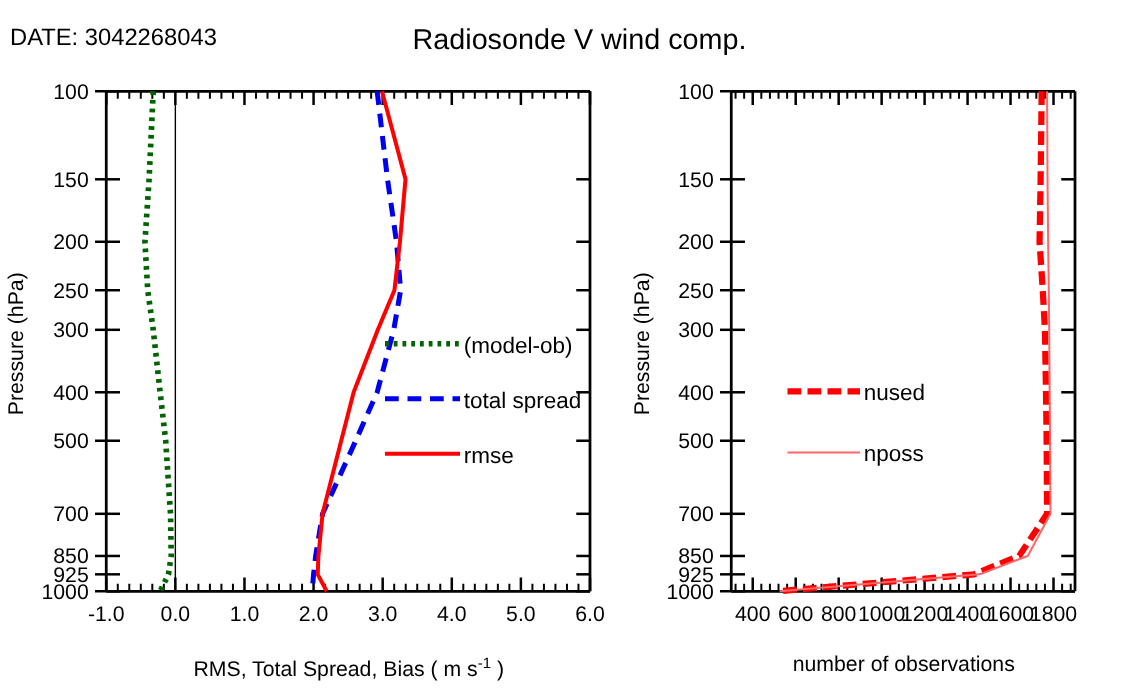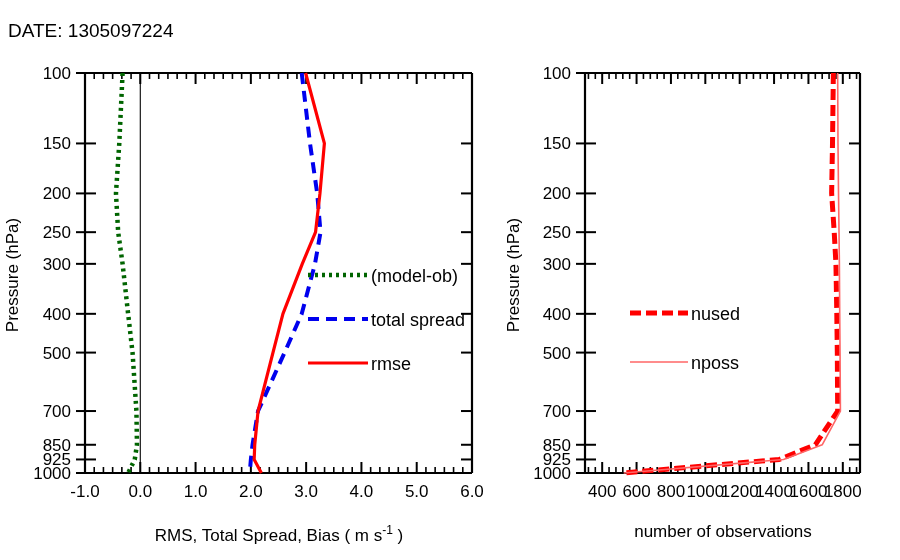--- a/index.html
+++ b/index.html
@@ -53,22 +53,23 @@
   .frame-line { stroke: #000000; stroke-width: 2.2; fill: none; }
   .tick-major { stroke: #000000; stroke-width: 2.0; }
   .tick-minor { stroke: #000000; stroke-width: 1.6; }
   .zero-line { stroke: #000000; stroke-width: 1.1; }
 </style>
 </head>
 <body>
 
 <div id="root">
 
-  <div class="abs" id="date-label">DATE: 1305097224</div>
-
+  <div class="abs" id="date-label">DATE: 3042268043</div>
+
+  <div class="abs" id="main-title">Radiosonde V wind comp.</div>
 
   <svg id="plot-svg" class="abs" style="left:0px; top:0px;" width="900" height="560" viewBox="0 0 900 560">
 
     <g id="left-panel">
       <g id="left-axes">
           <path class="frame-line" d="M85 73 H472 M85 473 H472 M85 73 V473 M472 73 V473"></path>
         </g>
       <g id="left-ticks">
           <line class="tick-major" x1="85" y1="473" x2="85" y2="462"></line>
           <line class="tick-major" x1="85" y1="73" x2="85" y2="84"></line>

